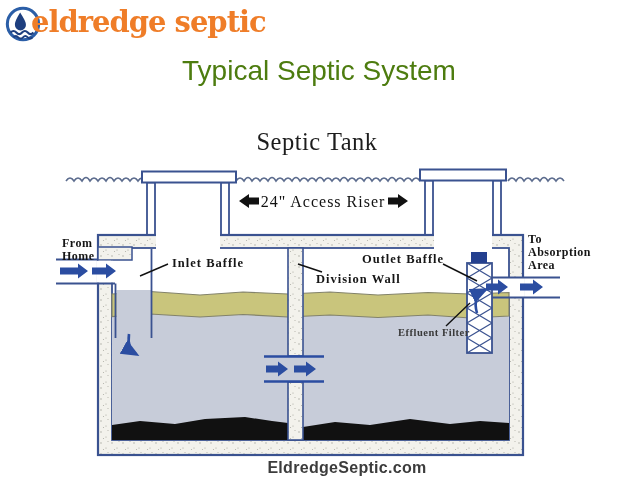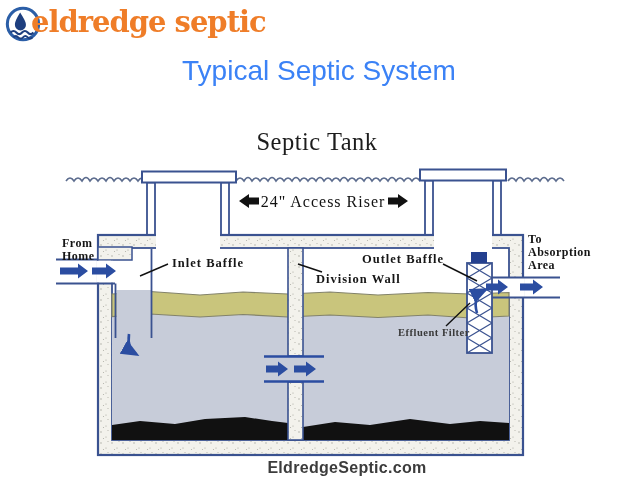--- a/index.html
+++ b/index.html
@@ -11,21 +11,21 @@
     position:absolute; left:4px; top:3px; height:40px; display:flex;
     align-items:center;
   }
   .logo-icon { position:absolute; left:0; top:2px; }
   .logo-text {
     position:absolute; left:27px; top:2px; white-space:nowrap;
     font:700 29px "DejaVu Serif", serif; letter-spacing:-1px; color:#ef7d28;
   }
   .main-title {
     position:absolute; left:0; top:55px; width:638px; text-align:center;
-    font:400 28px "Liberation Sans", sans-serif; color:#3b82f6;
+    font:400 28px "Liberation Sans", sans-serif; color:#4d7c0f;
   }
   .watermark {
     position:absolute; left:0; top:459px; width:638px; text-align:center;
     font:700 16px "Liberation Sans", sans-serif; color:#3c3c3c; letter-spacing:.3px;padding-left:28px;
   }
   svg text { user-select:none; }
   .lbl  { font:700 12.5px "Liberation Serif", serif; fill:#161616; letter-spacing:1px; }
   .lbl2 { font:700 12px "Liberation Serif", serif; fill:#161616; letter-spacing:.5px; }
   .small-lbl { font:700 10.5px "Liberation Serif", serif; fill:#3a3a3a; letter-spacing:.5px; }
 </style>

